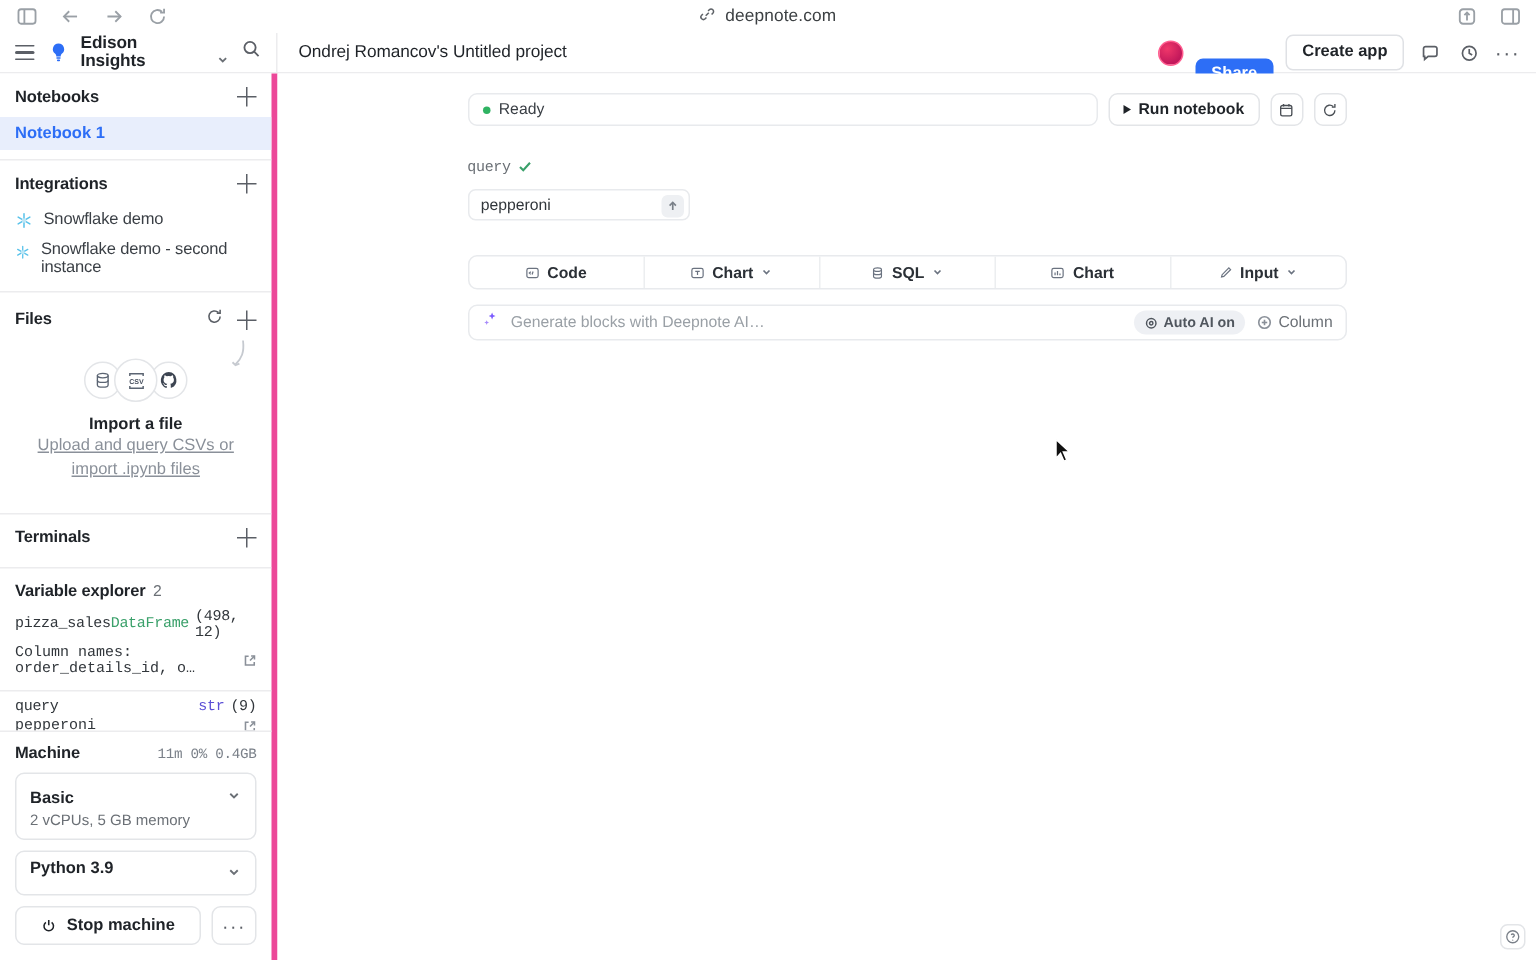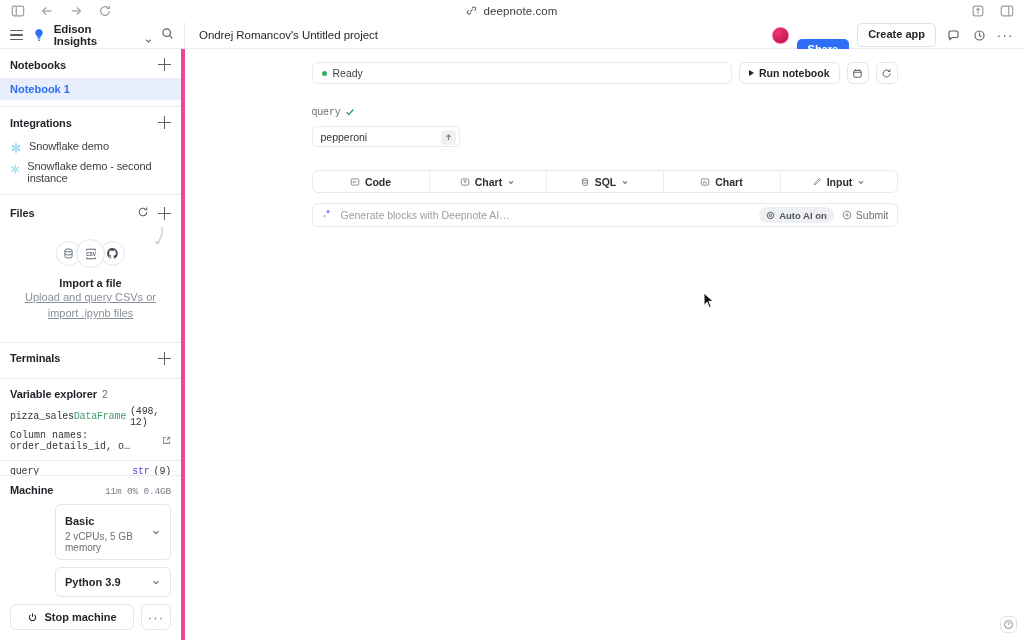--- a/index.html
+++ b/index.html
@@ -130,21 +130,21 @@
   }
   .ext-ico svg{width:9px;height:9px;stroke:#8a9099;fill:none;stroke-width:1.4;}
   .var-sep { height:1px; background:#ececee; margin: 4px 0; }
 
   
   .machine { border-top:1px solid #ececee; padding: 8px 10px 10px 10px;}
   .mach-head{ display:flex; align-items:baseline; }
   .mach-stats{ margin-left:auto; font-family:"Liberation Mono", monospace; font-size:9.5px; color:#7a8089; letter-spacing:-.2px;}
   .mach-select {
     margin-top:7px; border:1px solid #e3e5e8; border-radius:6px;
-    padding: 6px 9px; display:flex; align-items:center; background:#fff;margin-left:45px;
+    padding: 6px 9px; display:flex; background:#fff;
   }
   .mach-sel-main { font-size:11px; font-weight:700; color:#1f2328;}
   .mach-sel-sub { font-size:10px; color:#6b7076; margin-top:2px;}
   .sel-chev { margin-left:auto; }
   .sel-chev svg{width:10px;height:10px;stroke:#6b7076;fill:none;stroke-width:1.5;}
   .mach-row { display:flex; gap:7px; margin-top:7px;}
   .btn-stop {
     flex:1; border:1px solid #e3e5e8; border-radius:6px; background:#fff;
     display:flex;align-items:center;justify-content:center;gap:6px;
     padding:6px 0; font-size:11px; font-weight:700; color:#1f2328;
@@ -660,21 +660,21 @@
             <span>Auto AI on</span>
           </span>
           <span class="ai-submit">
             <span style="display:flex">
               <svg viewBox="0 0 12 12">
                   <circle cx="6" cy="6" r="4.6"></circle>
                   <line x1="6" y1="3.8" x2="6" y2="8.2"></line>
                   <line x1="3.8" y1="6" x2="8.2" y2="6"></line>
                 </svg>
             </span>
-            <span>Submit</span>
+            <span>Column</span>
           </span>
         </div>
 
       </div>
     </div>
 
     <span class="cursor">
       <svg width="12" height="18" viewBox="0 0 12 18">
           <path d="M1 1l9.2 8.4H5.9l2.3 5.2-1.9.9-2.3-5.3L1 13.6z" fill="#111" stroke="#fff" stroke-width="1"></path>
         </svg>

